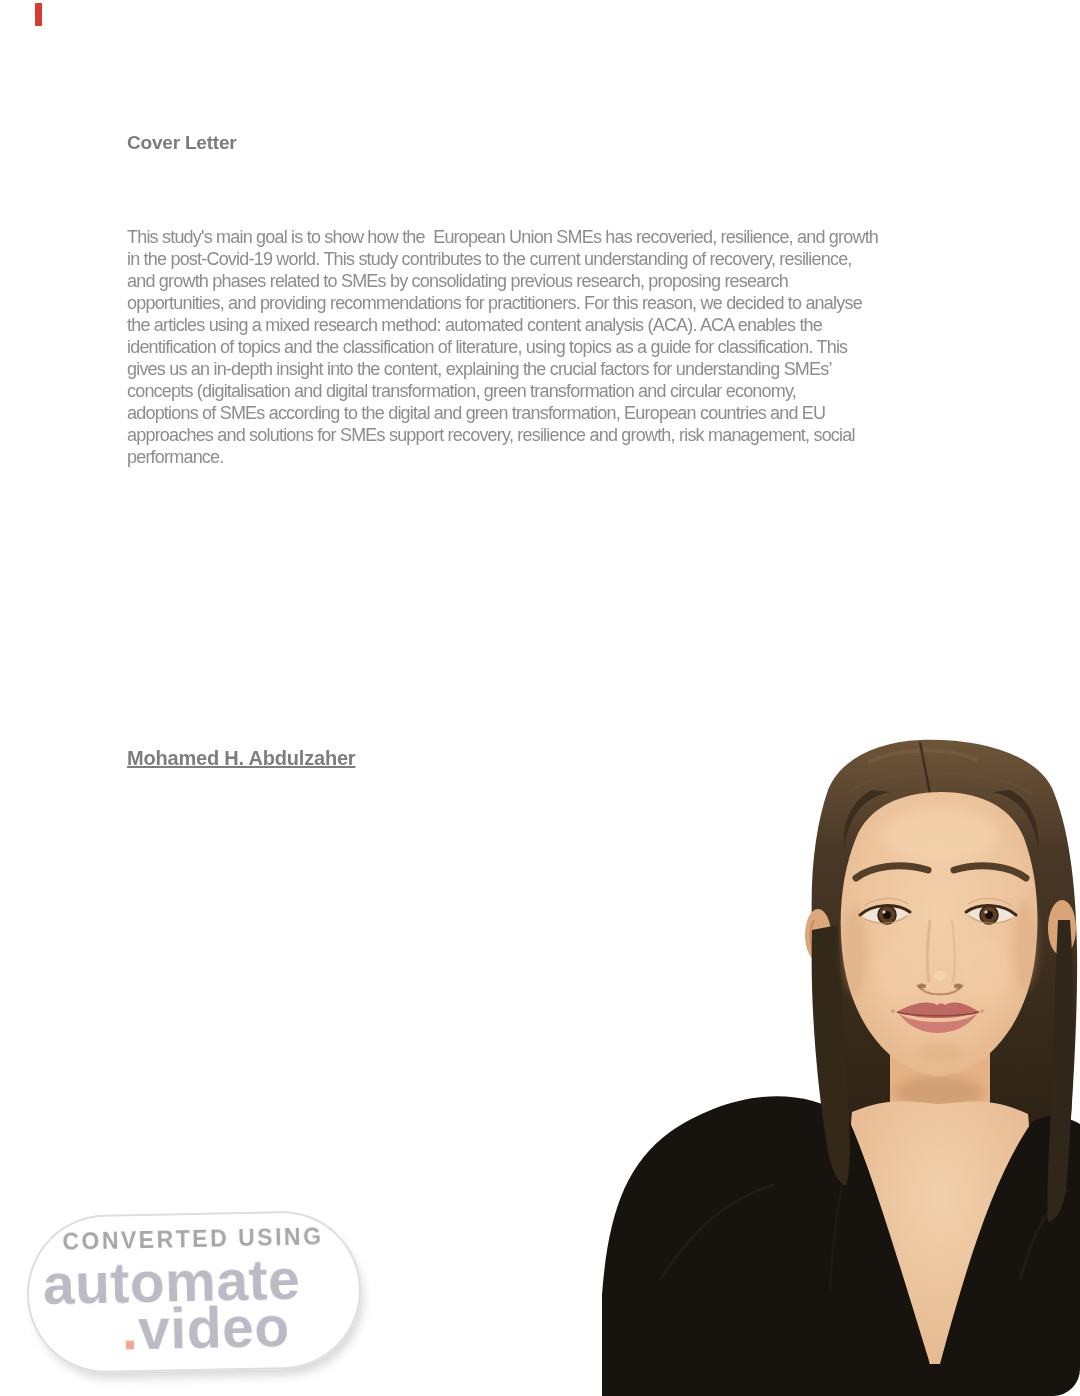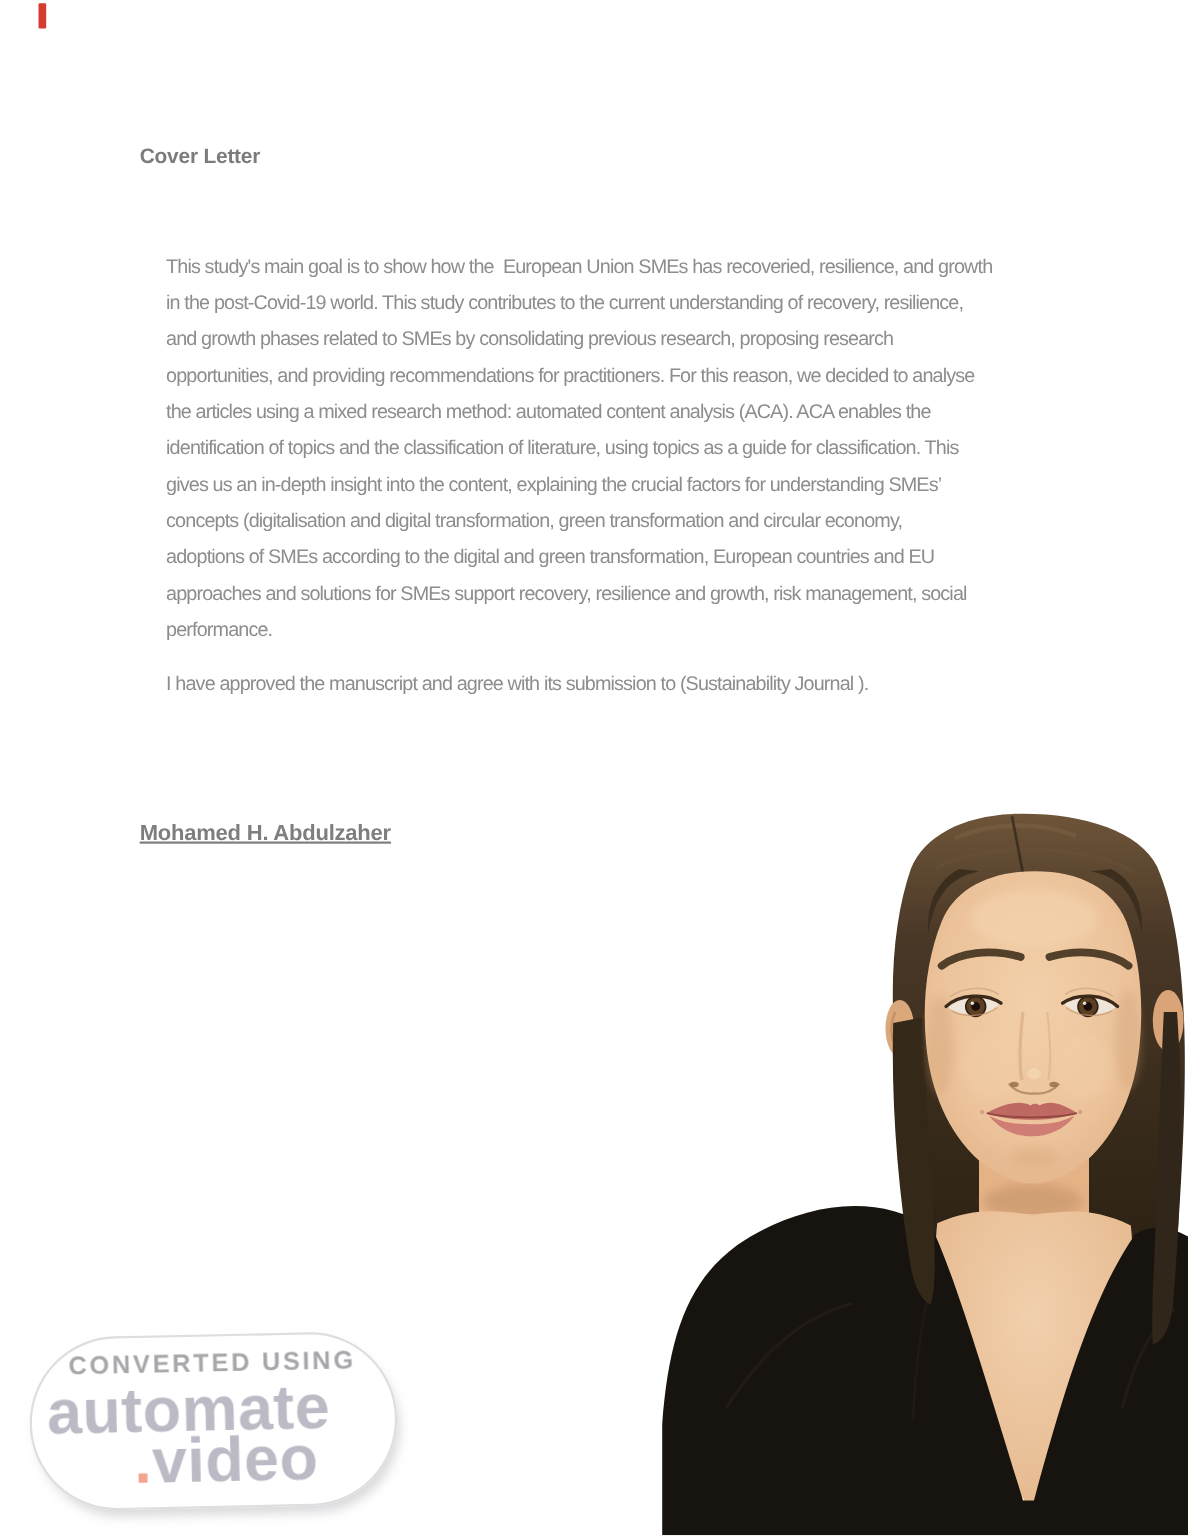--- a/index.html
+++ b/index.html
@@ -1,34 +1,34 @@
 <!DOCTYPE html>
 <html><head>
 <meta charset="utf-8">
 <style>
   html,body{margin:0;padding:0;background:#ffffff;}
   #page{
     position:relative;width:1080px;height:1396px;background:#ffffff;
-    overflow:hidden;font-family:"Liberation Sans",sans-serif;
+    overflow:hidden;font-family:"Liberation Sans",sans-serif;border-radius:27px;
   }
   
   #red-mark{
     position:absolute;left:35px;top:3px;width:7px;height:23px;
     background:#d63b2f;border-radius:1px;
   }
   
   #heading{
     position:absolute;left:127px;top:132px;
     font-size:19px;font-weight:700;color:#7c7c7c;letter-spacing:-0.2px;
     filter:blur(0.3px);
   }
   .para{
     position:absolute;left:127px;width:900px;
-    font-size:18px;line-height:33px;letter-spacing:-0.8px;color:#8d8d8d;
-    white-space:pre;filter:blur(0.3px);margin-left:24px;
+    font-size:18px;line-height:22px;letter-spacing:-0.8px;color:#8d8d8d;
+    white-space:pre;filter:blur(0.3px);
   }
   #para1{top:226px;}
   #para2{top:541px;}
   #para3{top:605px;}
   #signature{
     position:absolute;left:127px;top:747px;
     font-size:20px;font-weight:700;color:#7e7e7e;letter-spacing:-0.2px;
     filter:blur(0.3px);
     text-decoration:underline;
   }
@@ -72,21 +72,20 @@
 in the post-Covid-19 world. This study contributes to the current understanding of recovery, resilience,
 and growth phases related to SMEs by consolidating previous research, proposing research
 opportunities, and providing recommendations for practitioners. For this reason, we decided to analyse
 the articles using a mixed research method: automated content analysis (ACA). ACA enables the
 identification of topics and the classification of literature, using topics as a guide for classification. This
 gives us an in-depth insight into the content, explaining the crucial factors for understanding SMEs’
 concepts (digitalisation and digital transformation, green transformation and circular economy,
 adoptions of SMEs according to the digital and green transformation, European countries and EU
 approaches and solutions for SMEs support recovery, resilience and growth, risk management, social
 performance.</div>
-  <div id="para3" class="para">I have approved the manuscript and agree with its submission to (Sustainability Journal ).</div>
 
   <div id="signature">Mohamed H. Abdulzaher</div>
 
   <div id="watermark">
     <div id="wm-line1">CONVERTED USING</div>
     <div id="wm-brand">automate</div>
     <div id="wm-tld"><span id="wm-dot">.</span><span>video</span></div>
   </div>
 
   <svg id="presenter" viewBox="0 0 480 676" xmlns="http://www.w3.org/2000/svg">

